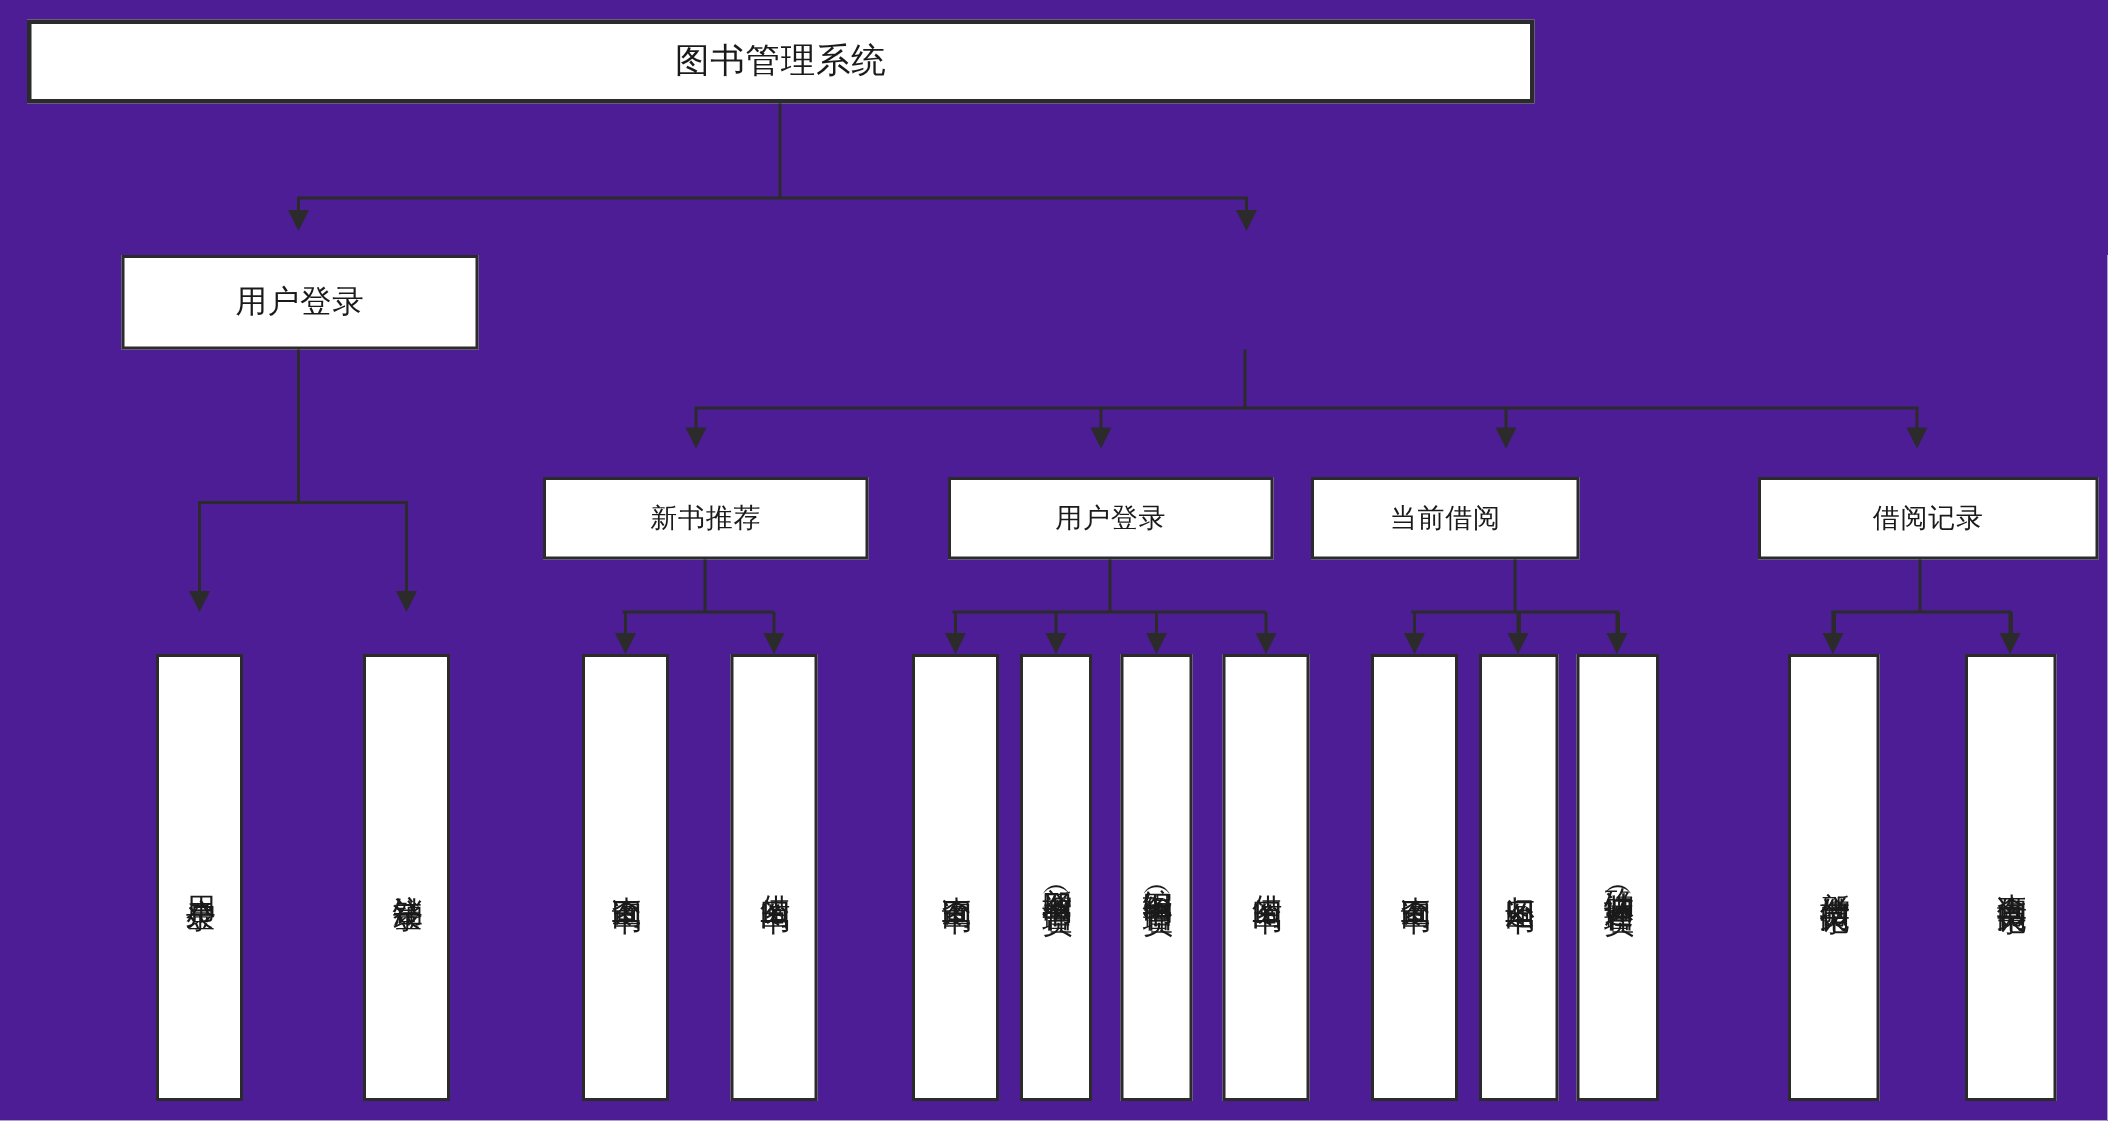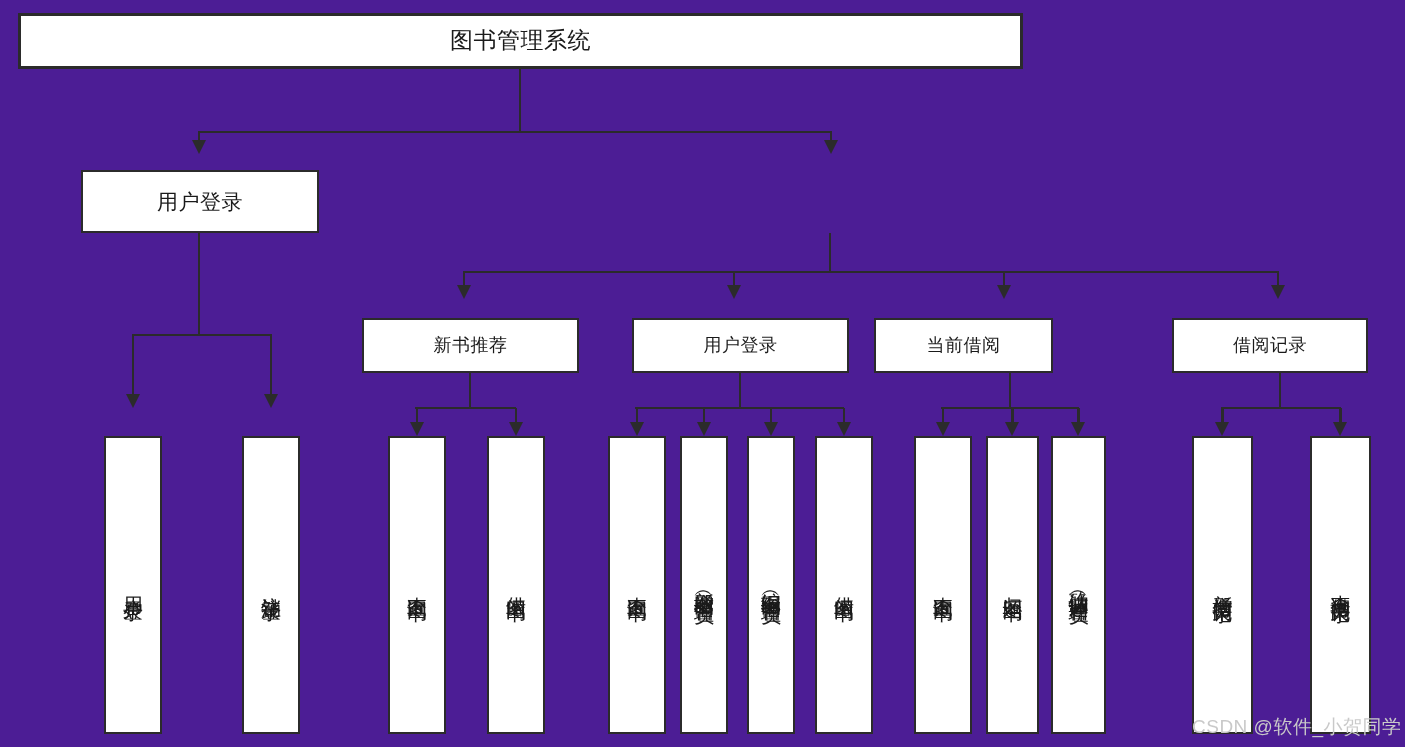--- a/index.html
+++ b/index.html
@@ -96,21 +96,21 @@
 
   <div class="node lvl3" id="n-l3-0" style="left: 362px; top: 318px; width: 217px; height: 55px;">
     <span class="lbl">新书推荐</span>
   </div>
   <div class="node lvl3" id="n-l3-1" style="left: 632px; top: 318px; width: 217px; height: 55px;">
     <span class="lbl">用户登录</span>
   </div>
   <div class="node lvl3" id="n-l3-2" style="left: 874px; top: 318px; width: 179px; height: 55px;">
     <span class="lbl">当前借阅</span>
   </div>
-  <div class="node lvl3" id="n-l3-3" style="left: 1172px; top: 318px; width: 196px; height: 55px;">
+  <div class="node lvl3" id="n-l3-3" style="left: 1172px; top: 318px; width: 227px; height: 55px;">
     <span class="lbl">借阅记录</span>
   </div>
 
   <div class="node leaf" id="n-leaf-0" style="left: 104px; top: 436px; width: 58px; height: 298px;">
     <span class="lbl">用户登录</span>
   </div>
   <div class="node leaf" id="n-leaf-1" style="left: 242px; top: 436px; width: 58px; height: 298px;">
     <span class="lbl">注销登录</span>
   </div>
   <div class="node leaf" id="n-leaf-2" style="left: 388px; top: 436px; width: 58px; height: 298px;">
@@ -195,14 +195,13 @@
       <div class="ln vln" style="left: 1077.25px; top: 408px; height: 17px;"></div>
       <div class="arrow" style="left: 1071px; top: 422px;"></div>
       <div class="ln vln" style="left: 1278.75px; top: 373px; height: 35px;"></div>
       <div class="ln hln" style="left: 1220.75px; top: 406.75px; width: 120.5px;"></div>
       <div class="ln vln" style="left: 1221.25px; top: 408px; height: 17px;"></div>
       <div class="arrow" style="left: 1215px; top: 422px;"></div>
       <div class="ln vln" style="left: 1339.25px; top: 408px; height: 17px;"></div>
       <div class="arrow" style="left: 1333px; top: 422px;"></div>
     </div>
 
-  <div class="watermark" id="wm" style="left: 1192px; top: 714px;">CSDN @软件_小贺同学</div>
 </div>
 
 </body></html>

